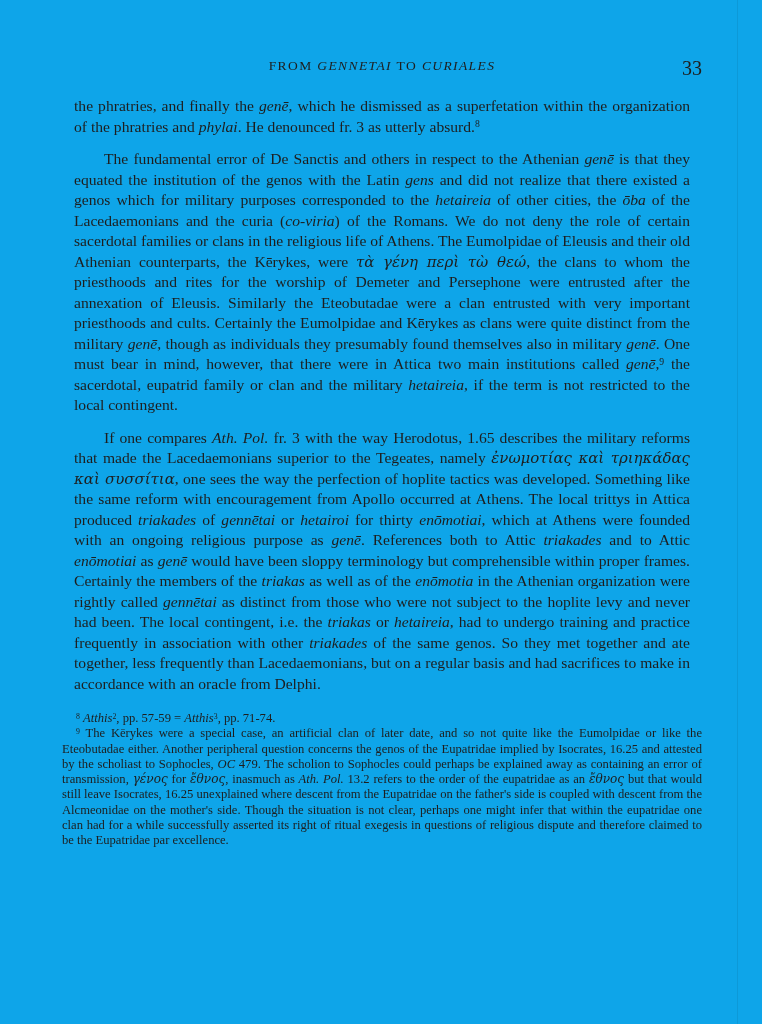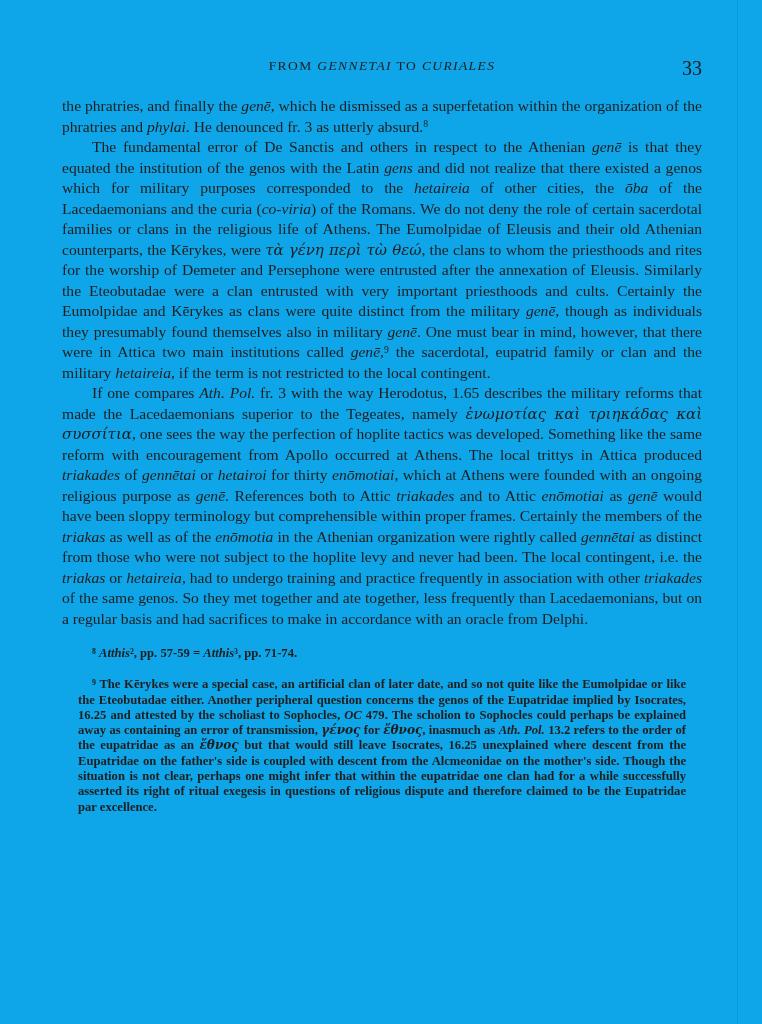--- a/index.html
+++ b/index.html
@@ -35,29 +35,29 @@
     font-size: 20px;
     letter-spacing: 0;
     font-weight: normal;
   }
   .body-text {
     margin-top: 16px;
     font-size: 15.6px;
     line-height: 20.5px;
     text-align: justify;
   }
-  .para { margin: 0; text-indent: 30px; }
+  .para { margin: 12px; text-indent: 30px; }
   .para.no-indent { text-indent: 0; }
   .footnotes {
     margin-top: 17px;
     font-size: 12.6px;
     line-height: 15.3px;
     text-align: justify;
   }
-  .footnote { margin: 16px; text-indent: 14px; font-weight: bold; }
+  .footnote { margin: 0; text-indent: 14px; }
   .it { font-style: italic; }
   .greek {
     font-family: "DejaVu Serif", serif;
     font-style: italic;
     font-size: 0.96em;
   }
   sup {
     font-size: 0.62em;
     line-height: 0;
     position: relative;

